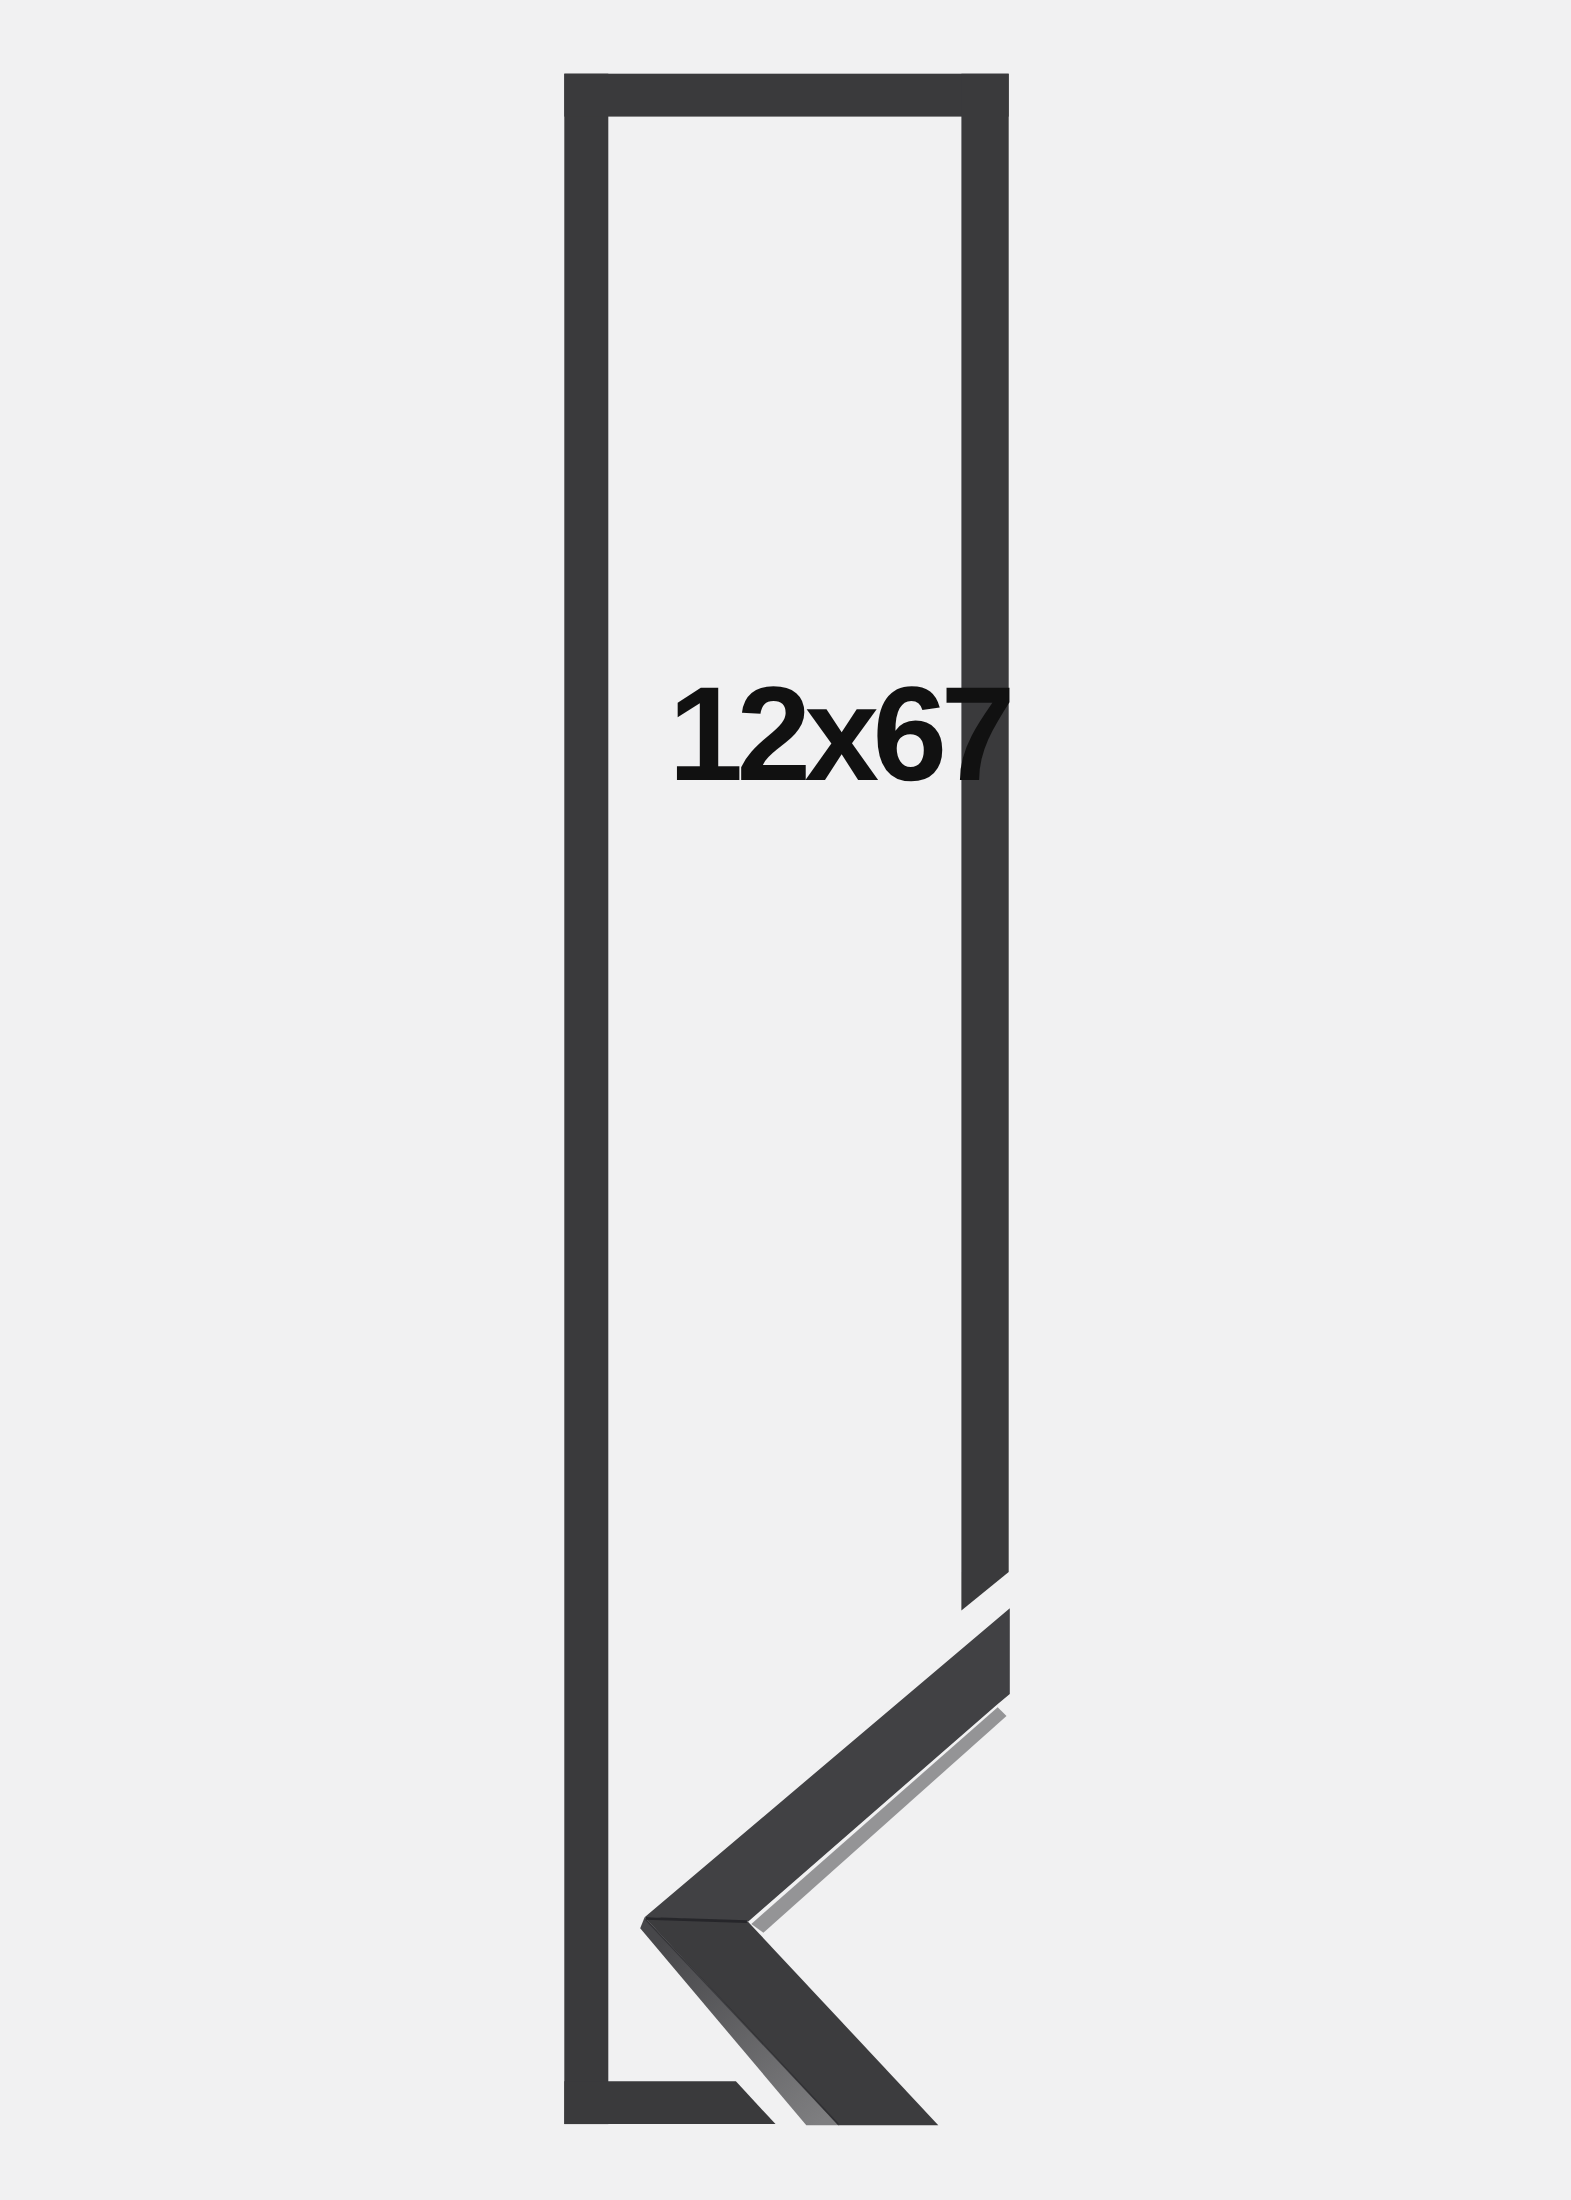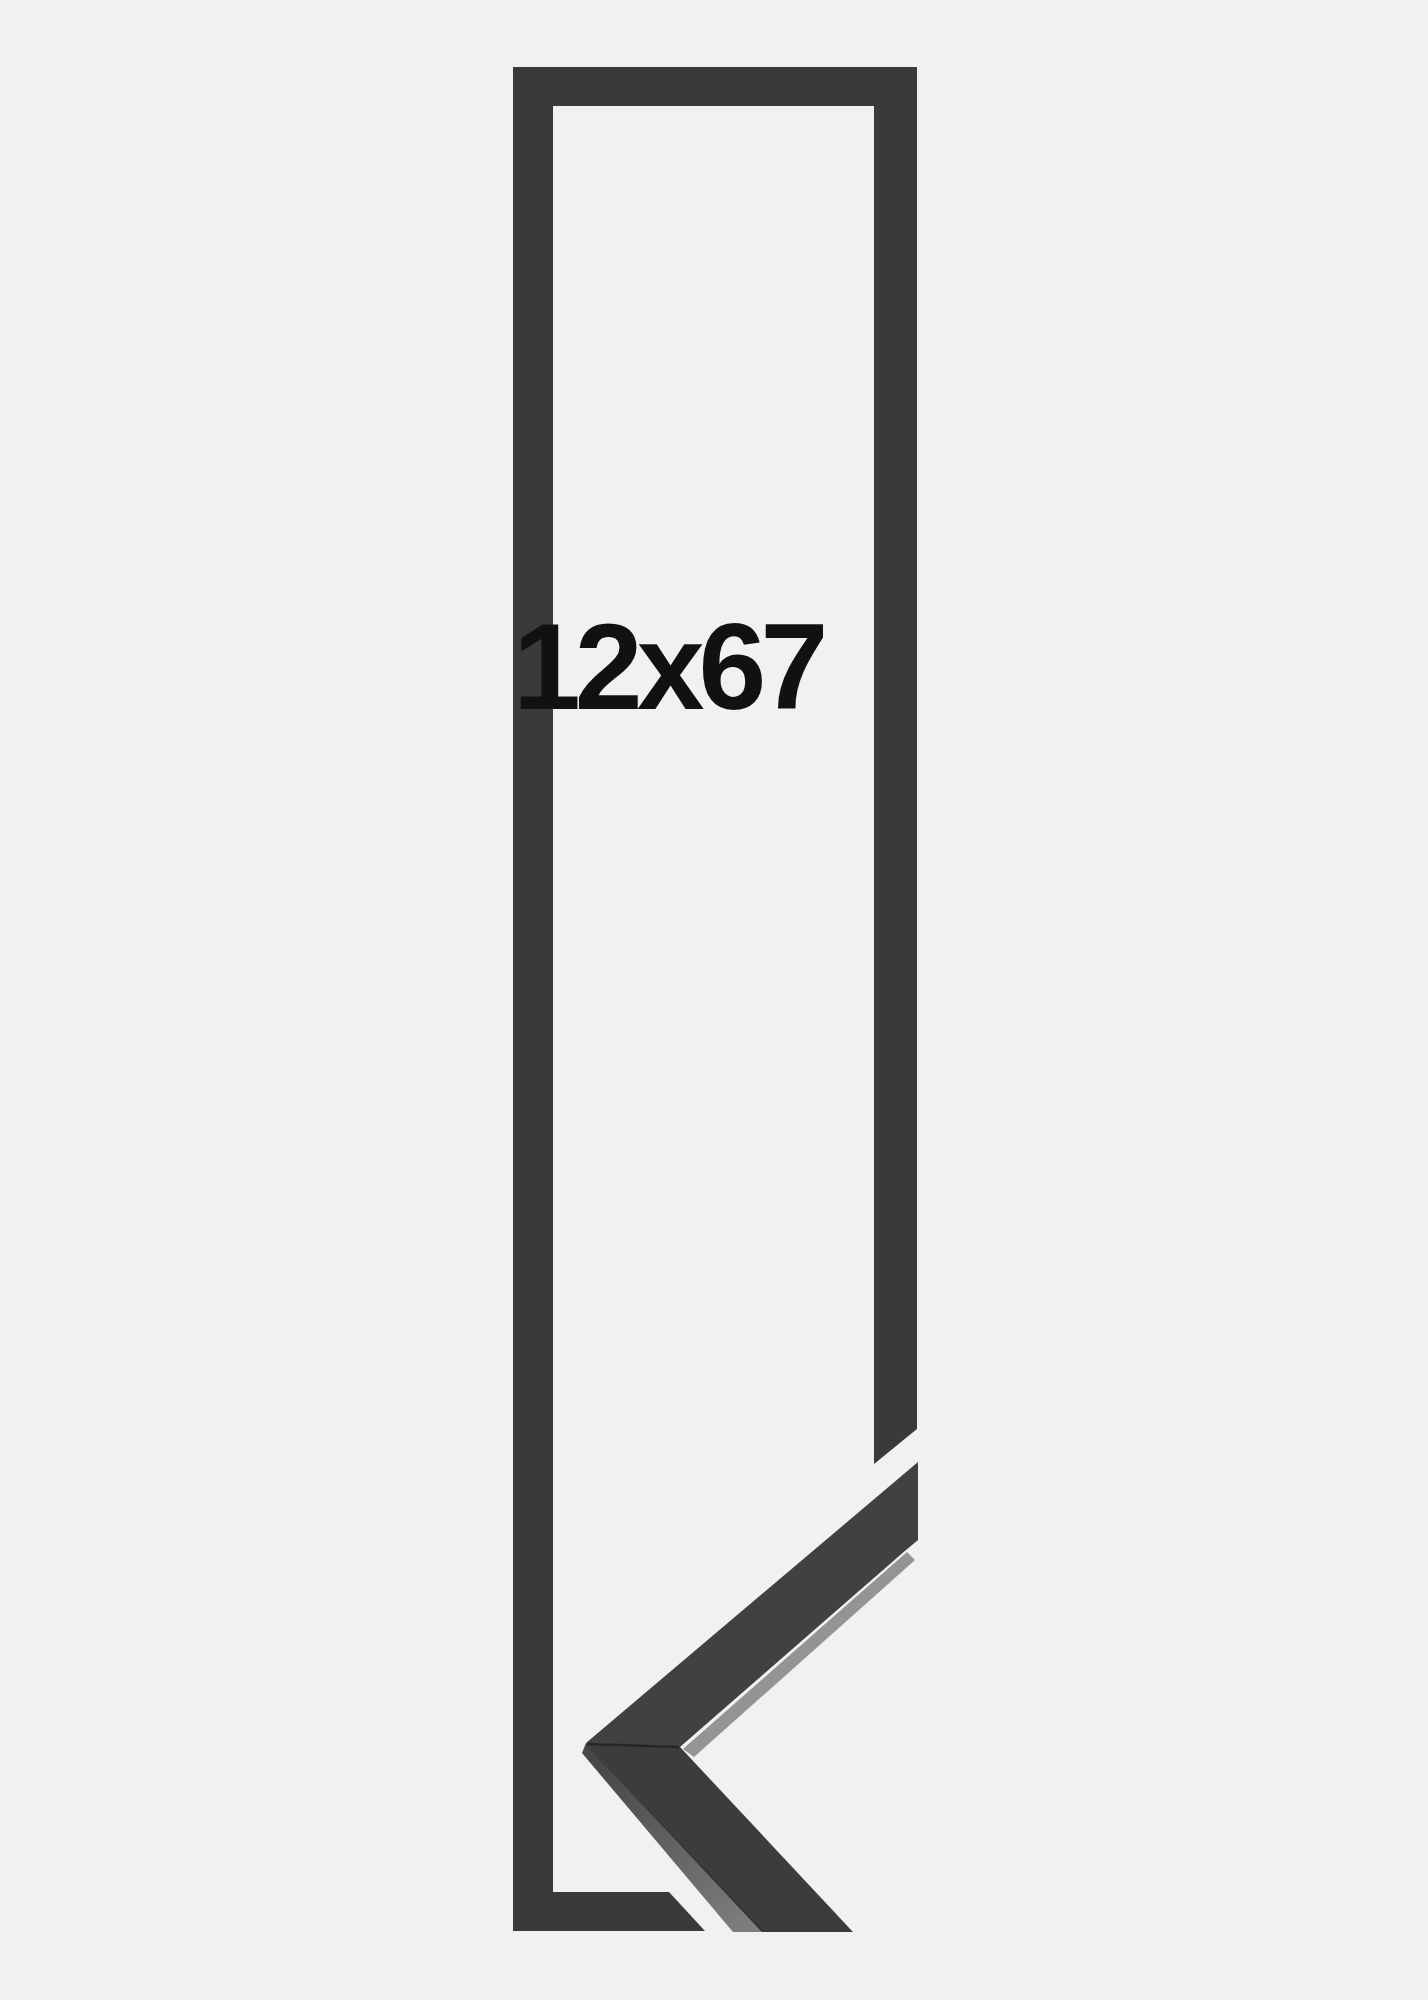--- a/index.html
+++ b/index.html
@@ -24,21 +24,21 @@
   .f-lower  { fill: var(--arm-lower, #3c3c3e); }
   .f-strip  { fill: var(--edge-strip, #8a8a8c); }
   .s-seam   { stroke: var(--frame-edge, #26262a); }
   .grad-stop-1 { stop-color: var(--side-face-dark, #47474a); }
   .grad-stop-2 { stop-color: var(--side-face-light, #7e7e80); }
   .size-label {
     position: absolute;
     left: 513px; width: 404px;
     top: 672px;
     transform: translateY(-54%);
-    text-align: left;
+    text-align: right;
     font-weight: bold;
     font-size: 122px;
     line-height: 1;
     letter-spacing: -6px;
     color: var(--text, #111111);
     white-space: nowrap;
     user-select: none;
   }
 </style>
 </head>

